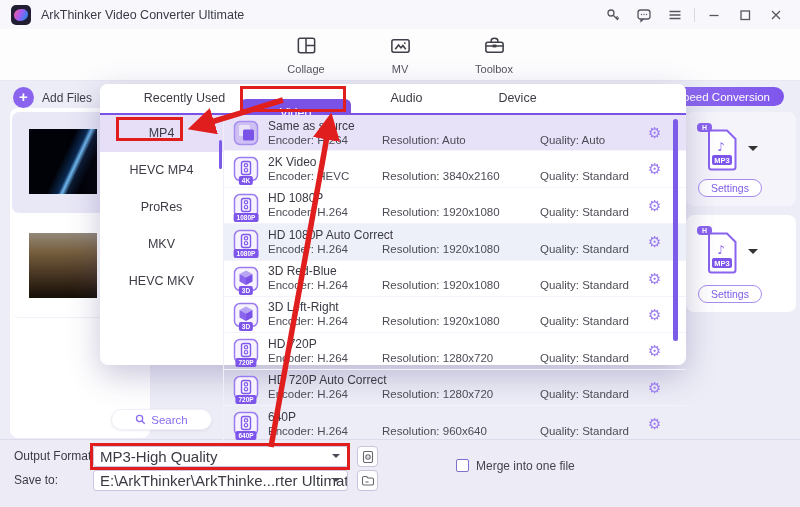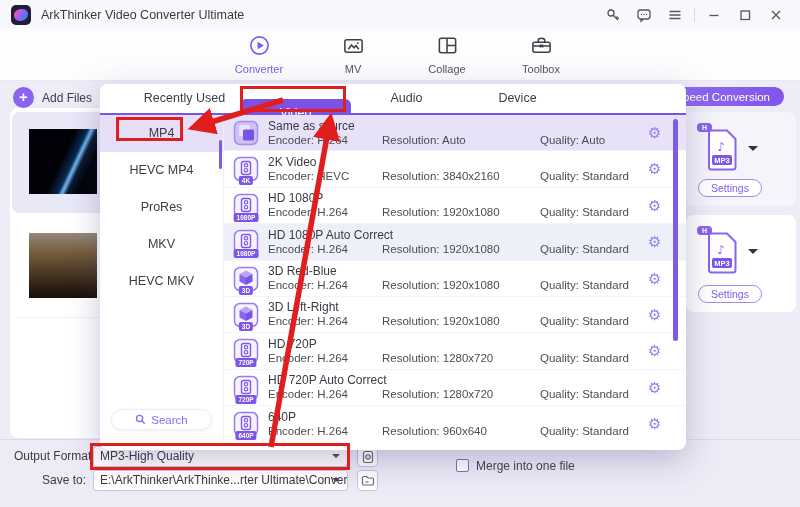--- a/index.html
+++ b/index.html
@@ -41,21 +41,21 @@
   .out-card{position:absolute;left:686px;width:110px;border-radius:8px;}
   .out-card.c1{top:32px;height:94px;background:#f5f4fb;}
   .out-card.c2{top:135px;height:97px;background:#fff;}
   .out-ic-wrap{position:absolute;left:18px;top:16px;}
   .out-caret{position:absolute;left:62px;top:34px;width:0;height:0;border:5px solid transparent;border-top-color:#333;}
   .settings-pill{position:absolute;left:12px;bottom:9px;border:1px solid #a78df0;color:#7e5ce8;background:#fff;
     font-size:10.5px;border-radius:10px;padding:2px 0;width:62px;text-align:center;}
   .hbadge{position:absolute;left:-7px;top:-5px;background:#8a63ee;color:#fff;font-size:7px;font-weight:bold;
     border-radius:4px;padding:1px 5px;}
   
-  .popup{position:absolute;left:100px;top:4px;width:586px;height:366px;background:#fff;border-radius:8px;
+  .popup{position:absolute;left:100px;top:4px;width:586px;height:281px;background:#fff;border-radius:8px;
     box-shadow:0 10px 32px rgba(58,45,120,.28);z-index:10;}
   .tabbar{position:relative;height:29px;border-bottom:2px solid #7a53e6;border-radius:8px 8px 0 0;background:#fff;}
   .tab{position:absolute;top:0;height:29px;width:111px;line-height:29px;text-align:center;font-size:12.5px;color:#3c3c46;}
   .tab.active{background:#7a53e6;color:#fff;border-radius:6px 6px 0 0;}
   .popup-body{position:relative;display:flex;height:327px;}
   .fmt-sidebar{position:relative;width:124px;border-right:1px solid #f0eef8;box-sizing:border-box;border-radius:0 0 0 8px;}
   .sb-item{height:37px;line-height:37px;text-align:center;font-size:12.5px;color:#3c3c46;}
   .sb-item.selected{background:#e6dff7;}
   .sb-scroll{position:absolute;right:1px;top:25px;width:3px;height:29px;background:#7b5ce9;border-radius:2px;}
   .sb-search{position:absolute;left:11px;top:294px;width:101px;height:21px;background:#fff;border:1px solid #f0eef6;
@@ -71,21 +71,21 @@
   .fmt-name{position:absolute;left:44px;top:3.5px;font-size:12px;color:#3a3a44;white-space:nowrap;}
   .fmt-enc{position:absolute;left:44px;top:18.5px;font-size:11.5px;color:#4c4c56;white-space:nowrap;}
   .fmt-col{position:absolute;top:18.5px;font-size:11.5px;color:#4c4c56;white-space:nowrap;}
   .fmt-res{left:158px;}  .fmt-quality{left:316px;}
   .gear{position:absolute;left:424px;top:8px;font-size:15px;color:#9b7bf0;line-height:20px;}
   .popup-scroll{position:absolute;right:8px;top:4px;width:5px;height:222px;background:#7b5ce9;border-radius:3px;}
   
   .bottombar{position:absolute;left:0;right:0;bottom:0;height:67px;background:#edebf6;border-top:1px solid #dedaec;}
   .bb-label{position:absolute;left:14px;font-size:12px;color:#3b3b45;}
   .bb-drop{position:absolute;left:93px;width:255px;height:21px;background:#fff;border:1px solid #ccc6e0;border-radius:3px;
-    box-sizing:border-box;font-size:12px;color:#3a3a44;line-height:19px;padding-left:6px;white-space:nowrap;overflow:hidden;}
+    box-sizing:border-box;font-size:15px;color:#3a3a44;line-height:19px;padding-left:6px;white-space:nowrap;overflow:hidden;}
   .bb-caret{position:absolute;right:7px;top:7px;width:0;height:0;border:4px solid transparent;border-top-color:#4a4a55;}
   .bb-btn{position:absolute;left:357px;width:21px;height:21px;background:#fff;border:1px solid #c9c4dd;border-radius:4px;
     box-sizing:border-box;display:flex;align-items:center;justify-content:center;color:#66666f;}
   .merge-box{position:absolute;left:456px;top:19px;width:13px;height:13px;background:#fff;border:1.5px solid #7f6fd0;border-radius:2px;box-sizing:border-box;}
   .merge-label{position:absolute;left:476px;top:19px;font-size:12px;color:#44444c;}
   .convert-btn{position:absolute;left:663px;top:12px;width:120px;height:29px;border-radius:15px;
     background:linear-gradient(180deg,#a388f4,#8d64ef);color:#fff;font-size:13.5px;display:flex;align-items:center;justify-content:center;}
   
   .anno{position:absolute;border:3px solid #e11e1e;z-index:60;pointer-events:none;box-sizing:border-box;}
   #box-video{left:240px;top:86px;width:106px;height:26px;}
@@ -135,41 +135,34 @@
       </span>
       <span class="tb-btn">
         <svg width="14" height="14" viewBox="0 0 14 14" stroke="#555560" stroke-width="1.3">
             <path d="M3 3 L11 11 M11 3 L3 11"></path>
           </svg>
       </span>
     </div>
   </div>
 
   <div class="navbar">
-      <div class="nav-item active">
-        <span class="nav-ic"><svg width="23" height="23" viewBox="0 0 24 24" fill="none" stroke="currentColor" stroke-width="1.7">
-            <circle cx="12" cy="12" r="9"></circle>
-            <polygon points="10,8 16.5,12 10,16" fill="currentColor" stroke="none"></polygon>
+      <div class="nav-item">
+        <span class="nav-ic"><svg width="23" height="23" viewBox="0 0 24 24" fill="none" stroke="currentColor" stroke-width="1.6">
+            <rect x="3.5" y="4.5" width="17" height="15" rx="2"></rect>
+            <path d="M11.5 4.5 V19.5 M11.5 12 H20.5"></path>
           </svg></span>
-        <span class="nav-label">Converter</span>
+        <span class="nav-label">Collage</span>
       </div>
       <div class="nav-item">
         <span class="nav-ic"><svg width="23" height="23" viewBox="0 0 24 24" fill="none" stroke="currentColor" stroke-width="1.6">
             <rect x="3" y="6" width="18" height="13" rx="2"></rect>
             <path d="M6.5 16 l3.5-4.5 2.5,3 2-2.5 3,4"></path>
             <circle cx="16.5" cy="9.5" r="1" fill="currentColor" stroke="none"></circle>
           </svg></span>
         <span class="nav-label">MV</span>
-      </div>
-      <div class="nav-item">
-        <span class="nav-ic"><svg width="23" height="23" viewBox="0 0 24 24" fill="none" stroke="currentColor" stroke-width="1.6">
-            <rect x="3.5" y="4.5" width="17" height="15" rx="2"></rect>
-            <path d="M11.5 4.5 V19.5 M11.5 12 H20.5"></path>
-          </svg></span>
-        <span class="nav-label">Collage</span>
       </div>
       <div class="nav-item">
         <span class="nav-ic"><svg width="23" height="23" viewBox="0 0 24 24" fill="none" stroke="currentColor" stroke-width="1.6">
             <rect x="3" y="8.5" width="18" height="10.5" rx="2"></rect>
             <path d="M8.5 8.5 V7 a3.5 2.5 0 0 1 7 0 V8.5 M3 12.5 H21"></path>
             <rect x="10" y="11" width="4" height="3" fill="currentColor" stroke="none"></rect>
           </svg></span>
         <span class="nav-label">Toolbox</span>
       </div>
     </div>
@@ -368,21 +361,21 @@
       <span class="bb-caret"></span>
     </div>
     <div class="bb-btn" style="top:6px;">
       <svg width="14" height="14" viewBox="0 0 14 14" fill="none" stroke="#66666f" stroke-width="1.1">
         <rect x="2.5" y="1.5" width="9" height="11" rx="1.5"></rect>
           <circle cx="7" cy="7" r="2.2"></circle>
           <circle cx="7" cy="7" r="0.6" fill="#66666f" stroke="none"></circle>
       </svg>
     </div>
 
-    <span class="bb-label" style="top:33px;margin-left:28px;">Save to:</span>
+    <span class="bb-label" style="top:33px;">Save to:</span>
     <div class="bb-drop" style="top:30px;">
       <span>E:\ArkThinker\ArkThinke...rter Ultimate\Converted</span>
       <span class="bb-caret"></span>
     </div>
     <div class="bb-btn" style="top:30px;">
       <svg width="14" height="14" viewBox="0 0 14 14" fill="none" stroke="#66666f" stroke-width="1.1">
         <path d="M1.5 4 a1.5 1.5 0 0 1 1.5-1.5 H5.5 L7 4 H11 a1.5 1.5 0 0 1 1.5 1.5 V9.5 a1.5 1.5 0 0 1 -1.5 1.5 H3 a1.5 1.5 0 0 1 -1.5-1.5 Z"></path>
         <path d="M4.5 8 H7.5"></path>
       </svg>
     </div>

